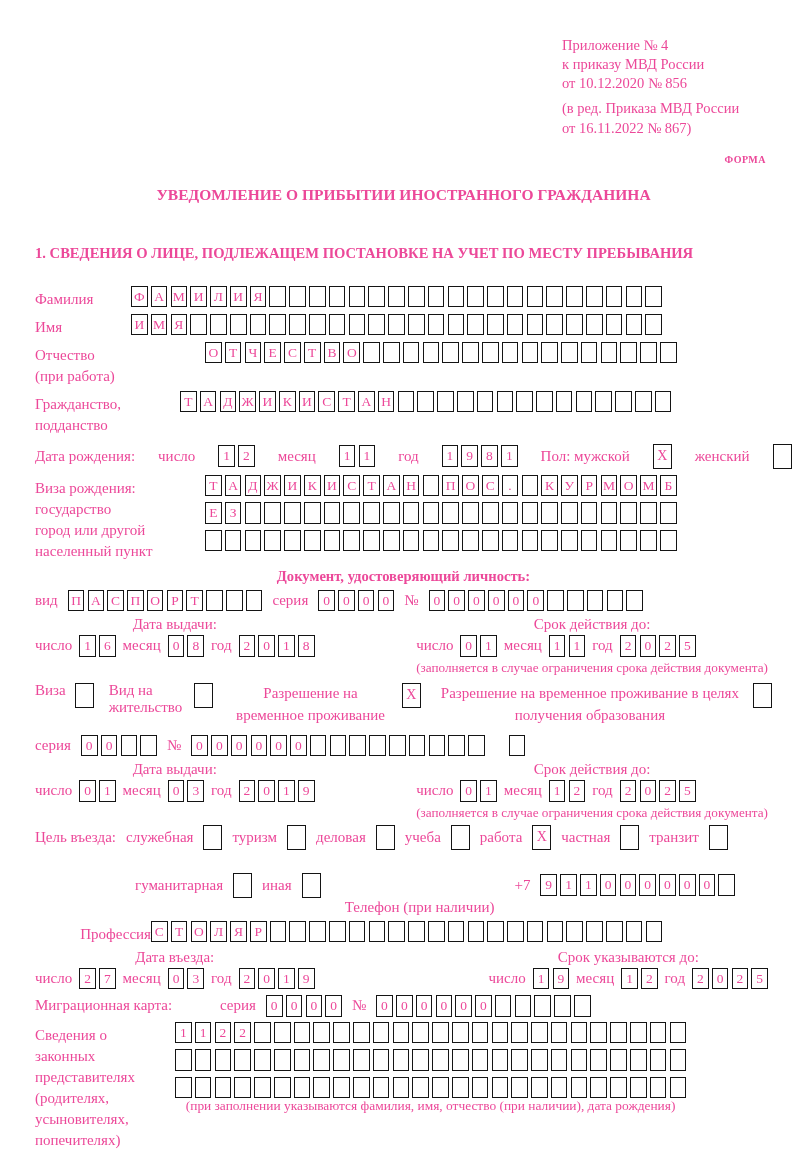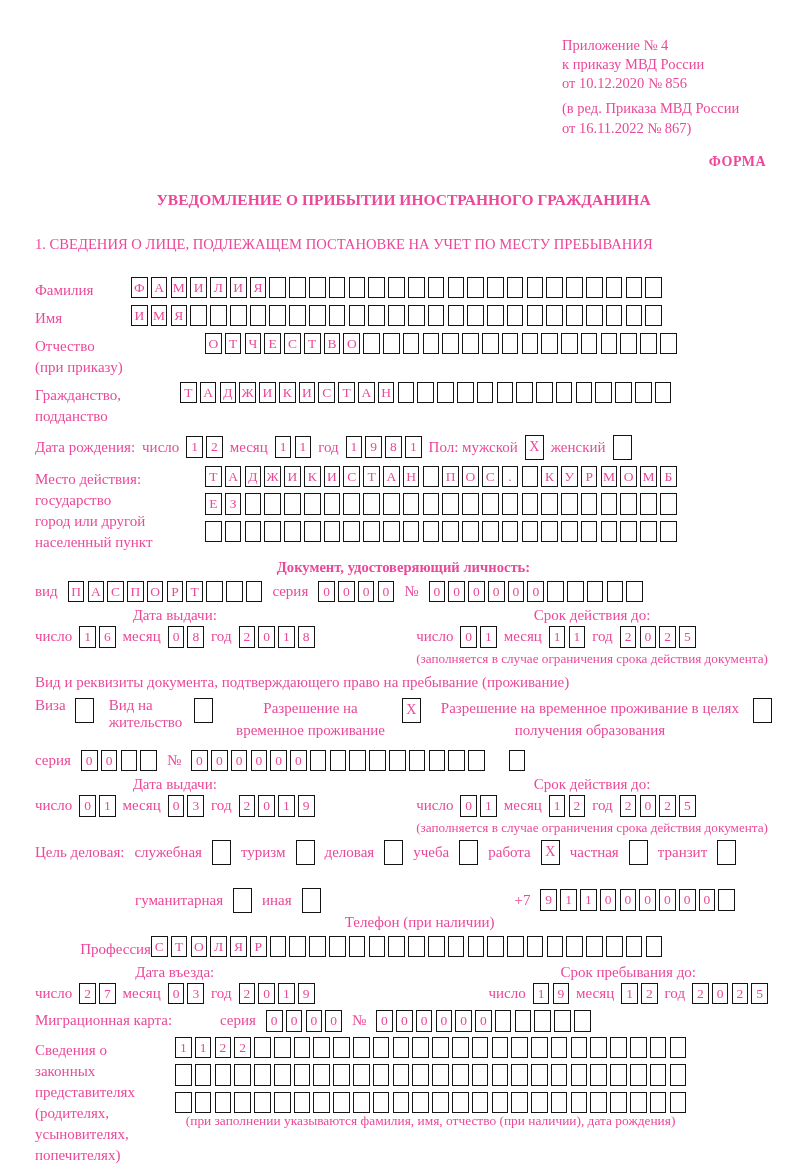--- a/index.html
+++ b/index.html
@@ -6,45 +6,45 @@
   html,body { margin:0; padding:0; background:#ffffff; }
   .page {
     width:800px; height:1163px; overflow:hidden; position:relative;
     background:#ffffff; color:#ec4899;
     font-family:"Liberation Serif","DejaVu Serif",serif;
     font-size:15px; padding:36px 28px 0 35px;
   }
   
   .appendix { margin-left:auto; width:210px; font-size:14.5px; line-height:1.32; }
   .appendix .ed { margin-top:6px; }
-  .forma { text-align:right; font-weight:bold; font-size:14px; margin:16px 6px 0 0; letter-spacing:.5px; }
+  .forma { text-align:right; font-weight:bold; font-size:10px; margin:16px 6px 0 0; letter-spacing:.5px; }
   
   .title { text-align:center; font-weight:bold; font-size:15.5px; line-height:1.55; margin-top:18px; }
   .blank-line { display:inline-block; width:56px; border-bottom:2px solid #000; height:14px; margin-left:10px; }
-  .sec-heading { font-weight:normal; font-size:14.6px; margin-top:24px; }
+  .sec-heading { font-weight:bold; font-size:14.6px; margin-top:38px; }
   
   .fields { margin-top:24px; }
   .frow { display:flex; align-items:flex-start; margin-bottom:4px; }
   .lbl { flex:none; padding-top:3px; line-height:1.4; }
   .lbl .l2 { display:block; }
   .w96  { width:96px; }
   .w145 { width:145px; }
   .w170 { width:170px; }
   .w116 { width:116px;text-align:right; }
   .w140 { width:140px; }
   .boxes { display:flex; flex-wrap:nowrap; gap:3.2px; }
   .cell {
     flex:none; width:16.6px; height:21.5px; border:1.6px solid #141414;
     display:inline-flex; align-items:center; justify-content:center;
     font-size:13.5px; line-height:1; background:#fff;
   }
   .chk .cell { width:19px; height:25px; font-size:14px; }
   .mb6 { margin-bottom:6px; }
   
-  .inline-row { display:flex; align-items:center; gap:7px; margin-bottom:5px; }
+  .inline-row { display:flex; align-items:center; gap:23px; margin-bottom:5px; }
   .word { flex:none; }
   
   .dates { display:flex; justify-content:space-between; margin-top:2px; padding-right:4px;font-family:Liberation Serif, serif; }
   .dgrp { }
   .dcap { text-align:center; margin-bottom:2px; }
   .dline { display:flex; align-items:center; gap:7px; }
   .dnote { font-size:13.2px; margin-top:3px; text-align:right; }
   .doc-heading { text-align:center; font-weight:bold; font-size:14.6px; margin:6px 0 5px 0; }
   .res-line { margin:7px 0 2px 0; }
   .options { display:flex; align-items:flex-start; margin-top:6px; gap:15px; }
@@ -143,21 +143,21 @@
           <span class="cell"></span>
           <span class="cell"></span>
           <span class="cell"></span>
           <span class="cell"></span>
         </div>
     </div>
 
     <div class="frow">
       <div class="lbl w170">
         <span>Отчество</span>
-        <span class="l2">(при приказу)</span>
+        <span class="l2">(при работа)</span>
       </div>
       <div class="boxes">
           <span class="cell">О</span>
           <span class="cell">Т</span>
           <span class="cell">Ч</span>
           <span class="cell">Е</span>
           <span class="cell">С</span>
           <span class="cell">Т</span>
           <span class="cell">В</span>
           <span class="cell">О</span>
@@ -238,21 +238,21 @@
           <span class="cell">X</span>
         </span>
       <span class="word">женский</span>
       <span class="boxes chk">
           <span class="cell"></span>
         </span>
     </div>
 
     <div class="frow mt6">
       <div class="lbl w170">
-        <span class="l2">Место действия:</span>
+        <span class="l2">Виза рождения:</span>
         <span class="l2">государство</span>
         <span class="l2">город или другой</span>
         <span class="l2">населенный пункт</span>
       </div>
       <div>
         <div class="boxes mb6">
             <span class="cell">Т</span>
             <span class="cell">А</span>
             <span class="cell">Д</span>
             <span class="cell">Ж</span>
@@ -411,21 +411,20 @@
               <span class="cell">2</span>
               <span class="cell">0</span>
               <span class="cell">2</span>
               <span class="cell">5</span>
             </span>
         </div>
         <div class="dnote">(заполняется в случае ограничения срока действия документа)</div>
       </div>
     </div>
 
-    <div class="res-line">Вид и реквизиты документа, подтверждающего право на пребывание (проживание)</div>
 
     <div class="options">
       <div class="opt">
         <span>Виза</span>
         <span class="boxes chk">
             <span class="cell"></span>
           </span>
       </div>
       <div class="opt">
         <span>Вид на жительство</span>
@@ -527,21 +526,21 @@
               <span class="cell">0</span>
               <span class="cell">2</span>
               <span class="cell">5</span>
             </span>
         </div>
         <div class="dnote">(заполняется в случае ограничения срока действия документа)</div>
       </div>
     </div>
 
     <div class="inline-row gap10 mt4">
-      <span class="word">Цель деловая:</span>
+      <span class="word">Цель въезда:</span>
       <span class="word">служебная</span>
       <span class="boxes chk">
           <span class="cell"></span>
         </span>
       <span class="word">туризм</span>
       <span class="boxes chk">
           <span class="cell"></span>
         </span>
       <span class="word">деловая</span>
       <span class="boxes chk">
@@ -638,21 +637,21 @@
           <span class="word">год</span>
           <span class="boxes">
               <span class="cell">2</span>
               <span class="cell">0</span>
               <span class="cell">1</span>
               <span class="cell">9</span>
             </span>
         </div>
       </div>
       <div class="dgrp">
-        <div class="dcap">Срок пребывания до:</div>
+        <div class="dcap">Срок указываются до:</div>
         <div class="dline">
           <span class="word">число</span>
           <span class="boxes">
               <span class="cell">1</span>
               <span class="cell">9</span>
             </span>
           <span class="word">месяц</span>
           <span class="boxes">
               <span class="cell">1</span>
               <span class="cell">2</span>

